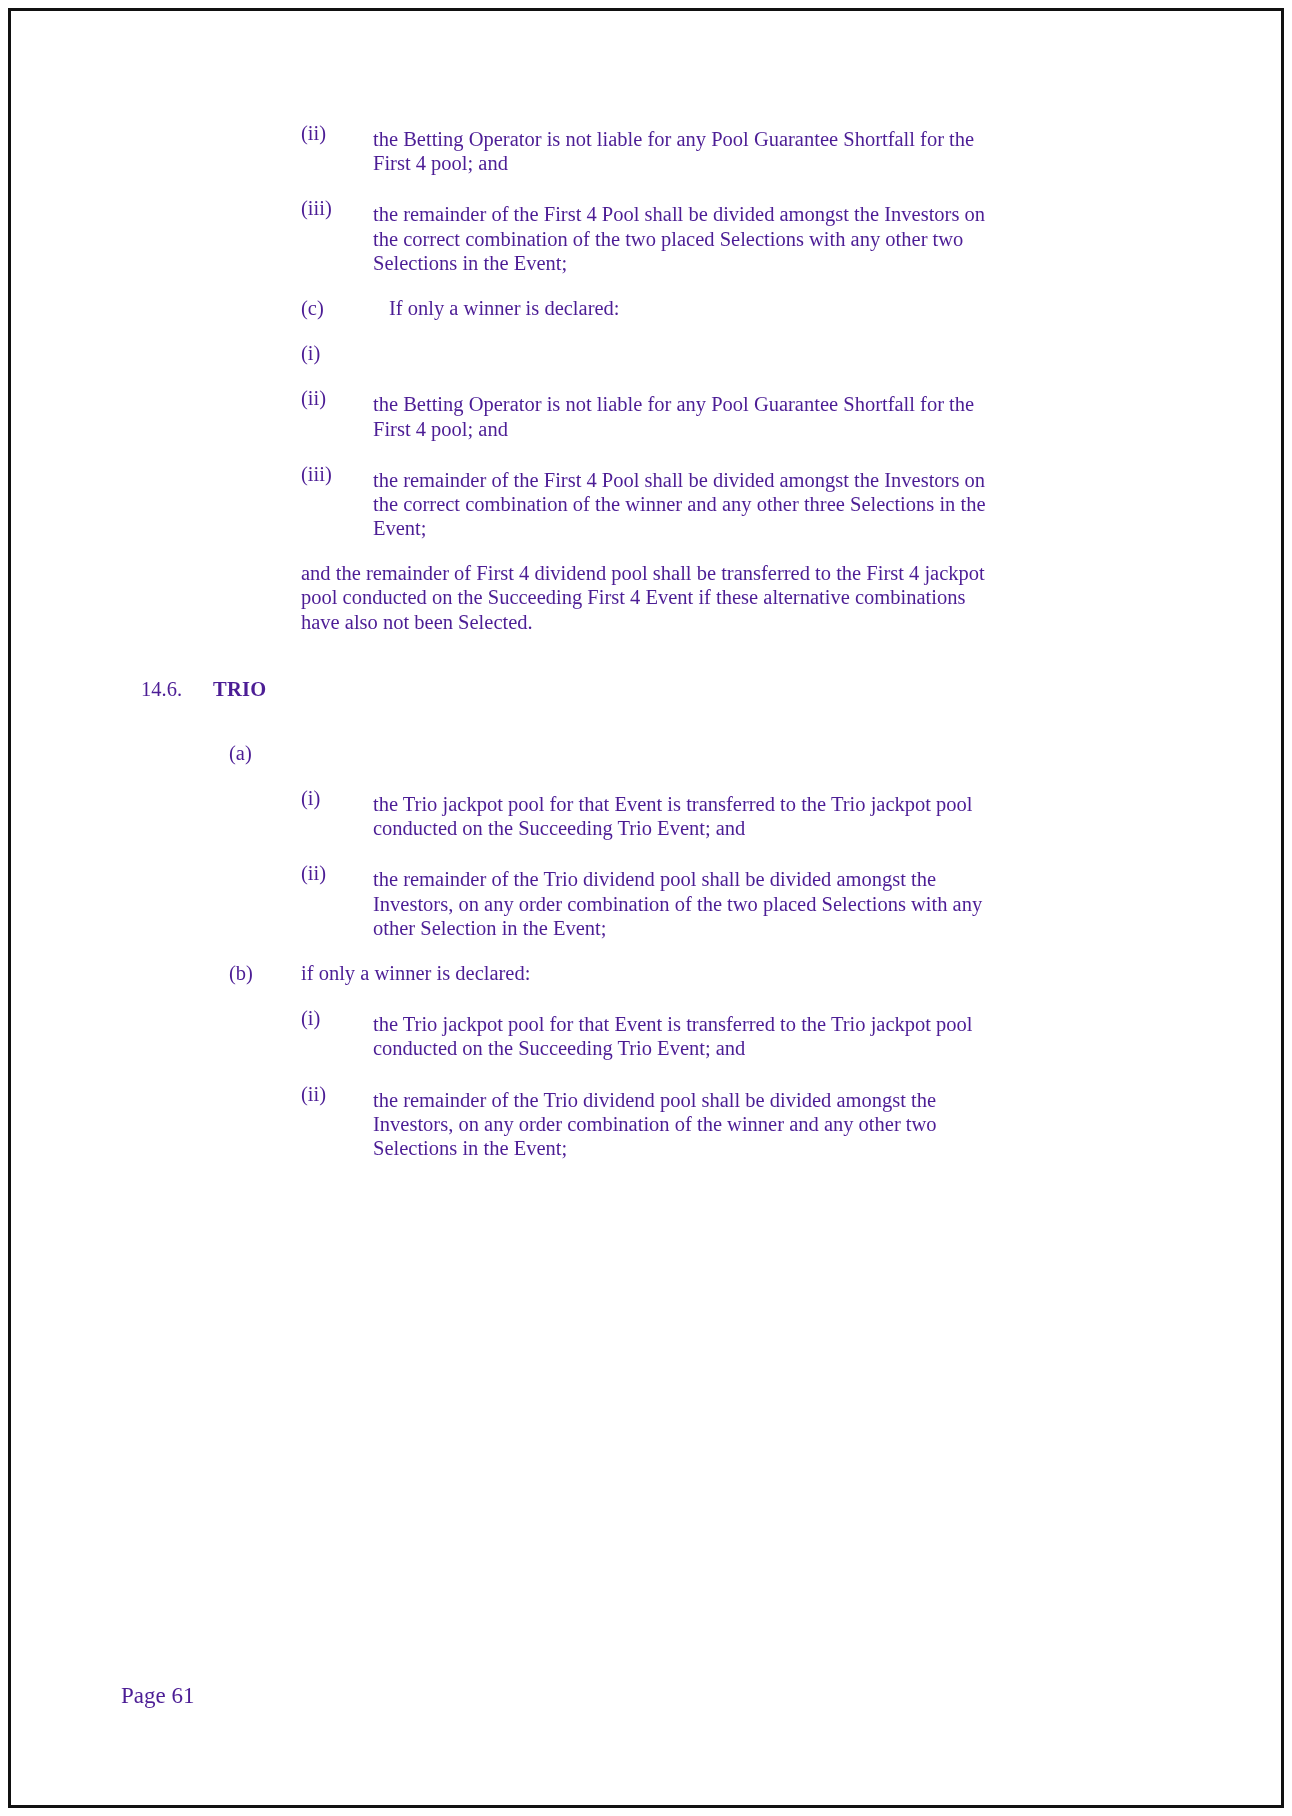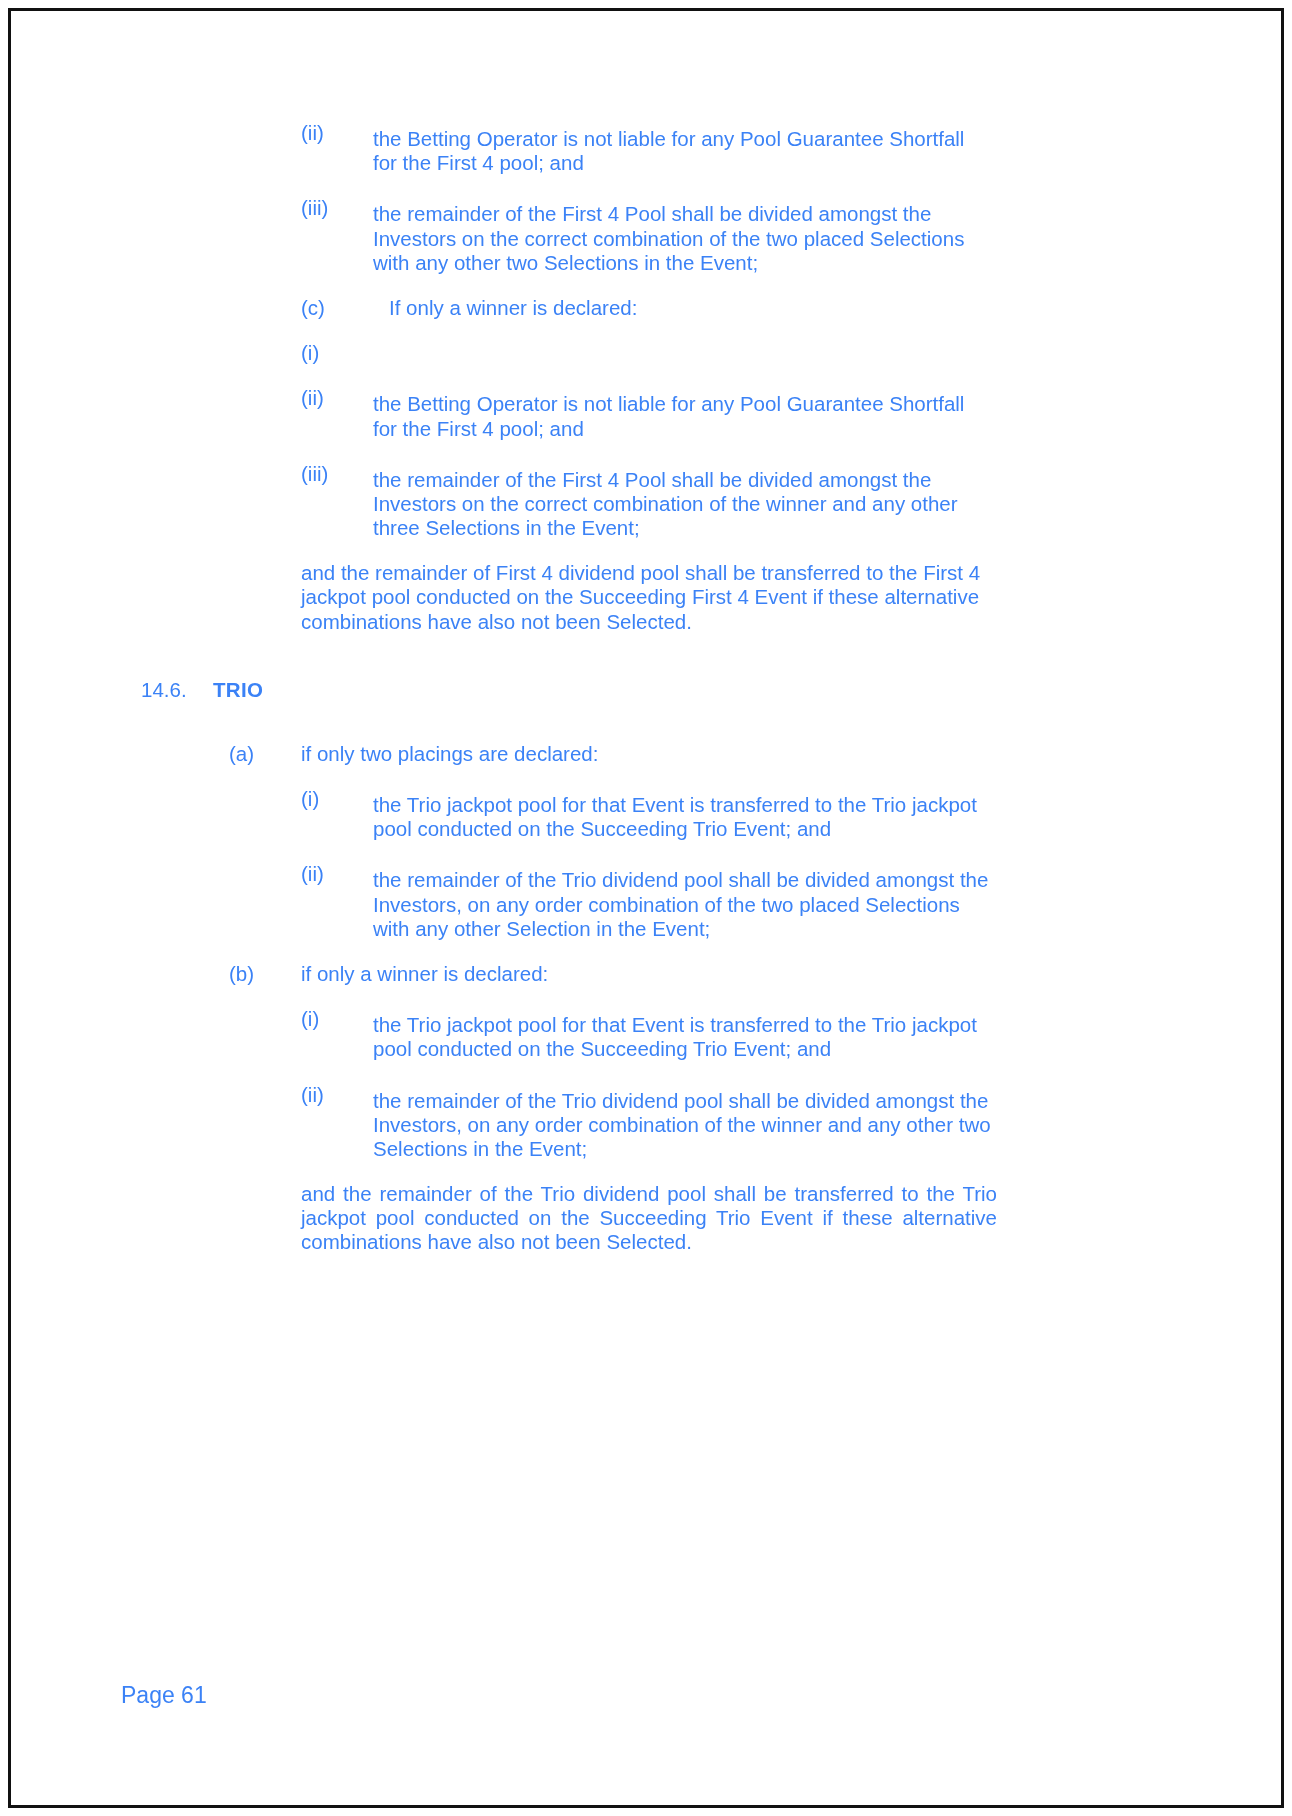--- a/index.html
+++ b/index.html
@@ -7,22 +7,22 @@
     padding: 0;
     background: #ffffff;
   }
   .page {
     position: relative;
     width: 1292px;
     height: 1816px;
     background: #ffffff;
     box-sizing: border-box;
     overflow: hidden;
-    font-family: Liberation Sans, sans-serif;
-    color: #3b82f6;
+    font-family: Liberation Serif, serif;
+    color: #4c1d95;
   }
   
   .page-frame {
     position: absolute;
     left: 8px;
     top: 8px;
     right: 8px;
     bottom: 8px;
     border: 3px solid #111111;
     box-sizing: border-box;
@@ -170,21 +170,20 @@
             <span class="marker">(iii)</span>
             <span class="body">the remainder of the First 4 Pool shall be divided amongst the Investors on the correct combination of the winner and any other three Selections in the Event;</span>
           </div>
           <div class="para para-wide">and the remainder of First 4 dividend pool shall be transferred to the First 4 jackpot pool conducted on the Succeeding First 4 Event if these alternative combinations have also not been Selected.</div>
           <div class="section-heading">
             <span class="num">14.6.</span>
             <span class="title">TRIO</span>
           </div>
           <div class="clause lvl-letter">
             <span class="marker">(a)</span>
-            <span class="body">if only two placings are declared:</span>
           </div>
           <div class="clause lvl-roman">
             <span class="marker">(i)</span>
             <span class="body">the Trio jackpot pool for that Event is transferred to the Trio jackpot pool conducted on the Succeeding Trio Event; and</span>
           </div>
           <div class="clause lvl-roman">
             <span class="marker">(ii)</span>
             <span class="body">the remainder of the Trio dividend pool shall be divided amongst the Investors, on any order combination of the two placed Selections with any other Selection in the Event;</span>
           </div>
           <div class="clause lvl-letter">
@@ -192,21 +191,20 @@
             <span class="body">if only a winner is declared:</span>
           </div>
           <div class="clause lvl-roman">
             <span class="marker">(i)</span>
             <span class="body">the Trio jackpot pool for that Event is transferred to the Trio jackpot pool conducted on the Succeeding Trio Event; and</span>
           </div>
           <div class="clause lvl-roman">
             <span class="marker">(ii)</span>
             <span class="body">the remainder of the Trio dividend pool shall be divided amongst the Investors, on any order combination of the winner and any other two Selections in the Event;</span>
           </div>
-          <div class="para justify">and the remainder of the Trio dividend pool shall be transferred to the Trio jackpot pool conducted on the Succeeding Trio Event if these alternative combinations have also not been Selected.</div>
         </div>
 
     </div>
 
     <div class="footer">
       <span>Page 61</span>
     </div>
 
   </div>
 </div>

